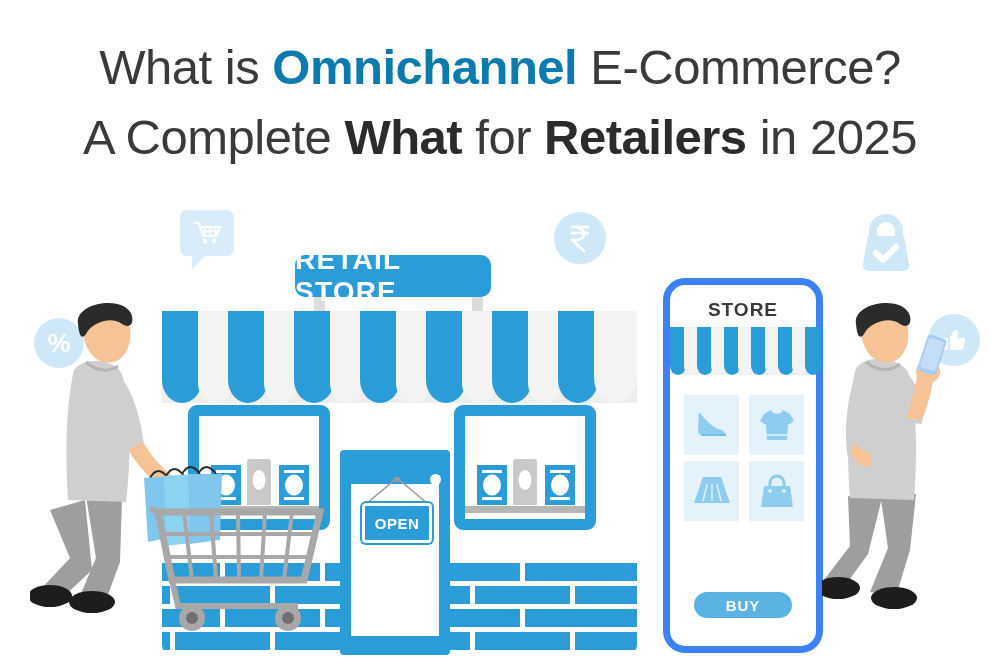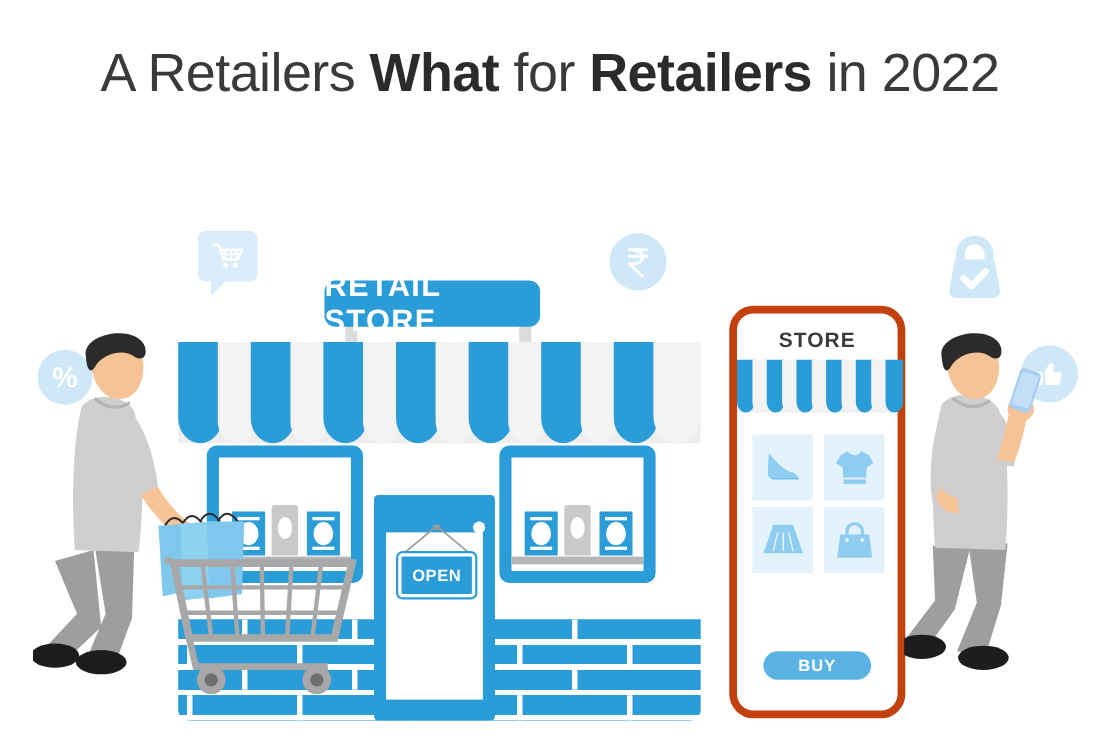--- a/index.html
+++ b/index.html
@@ -111,21 +111,21 @@
     position: absolute; left: 200px; top: 248px; width: 70px; height: 40px;
     background: #2a9cd8; border: 3px solid #fff; border-radius: 4px;
     display: flex; align-items: center; justify-content: center;
     box-shadow: 0 0 0 2px #2a9cd8;
   }
   .open-sign .txt { color:#fff; font-size:15px; font-weight:700; letter-spacing:0.5px; }
 
   
   .phone {
     position: absolute; left: 663px; top: 88px; width: 160px; height: 375px;
-    border: 7px solid #c2410c; border-radius: 22px; background: #fff;
+    border: 7px solid #3b82f6; border-radius: 22px; background: #fff;
   }
   .phone-head {
     position: absolute; left: 0; top: 0; width: 146px; height: 50px;
     display: flex; align-items: center; justify-content: center;
   }
   .phone-head .txt { font-size: 19px; font-weight: 700; color: #3a3a3a; letter-spacing: 1px; }
   .phone-awning { position: absolute; left: 0; top: 42px; width: 146px; height: 48px; }
   .phone-awn-bar { position: absolute; left: 0; top: 28px; width: 146px; height: 20px; background:#eeeeee; }
 
   .grid { position: absolute; left: 14px; top: 110px; width: 120px; }
@@ -145,21 +145,24 @@
 
   .cart { position: absolute; }
 </style>
 </head>
 <body>
 
 <div class="page">
 
   <div class="heading">
     <div class="headline">
-      <span class="hl-light">A Retailers </span><span class="hl-bold">What</span><span class="hl-light"> for </span><span class="hl-bold">Retailers</span><span class="hl-light"> in 2022</span>
+      <span class="hl-light">What is </span><span class="hl-blue">Omnichannel</span><span class="hl-light"> E-Commerce?</span>
+    </div>
+    <div class="headline">
+      <span class="hl-light">A Complete </span><span class="hl-bold">What</span><span class="hl-light"> for </span><span class="hl-bold">Retailers</span><span class="hl-light"> in 2025</span>
     </div>
   </div>
 
   <div class="scene">
 
     <div class="abs bubble" style="left:180px; top:20px; width:54px; height:46px;">
       <svg width="30" height="26" viewBox="0 0 30 26">
         <path d="M2 3 h5 l4 13 h13 l4 -9 h-18" fill="none" stroke="#ffffff" stroke-width="2.2" stroke-linejoin="round" stroke-linecap="round"></path>
         <line x1="13" y1="7" x2="13" y2="16" stroke="#ffffff" stroke-width="1.6"></line>
         <line x1="18" y1="7" x2="18" y2="16" stroke="#ffffff" stroke-width="1.6"></line>

